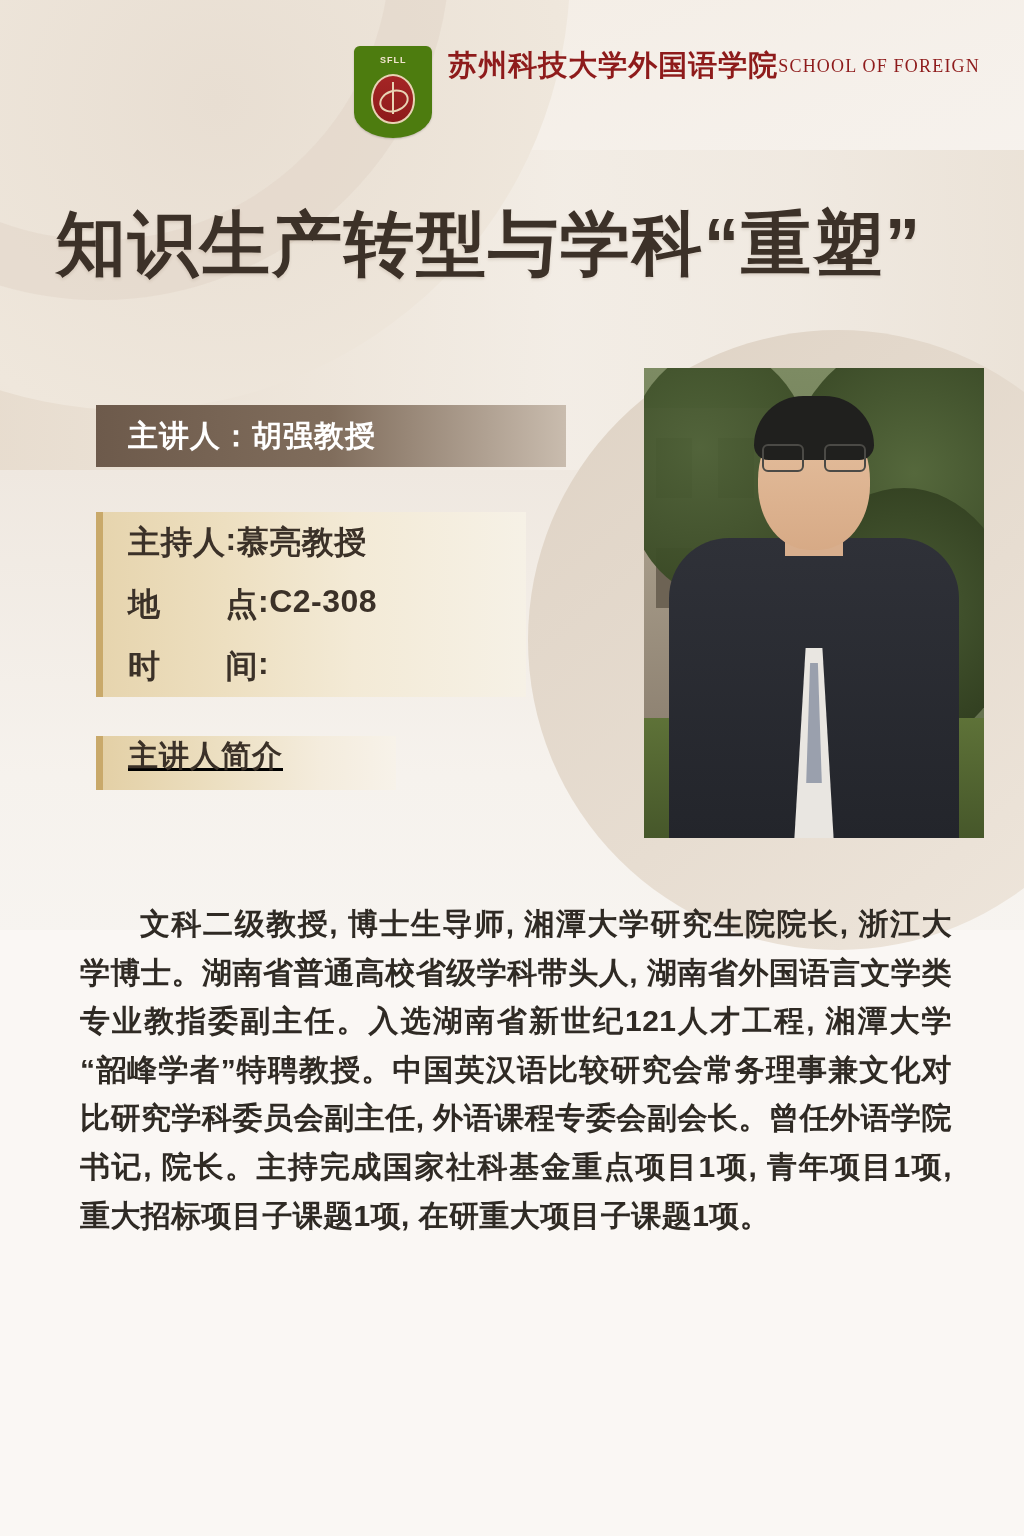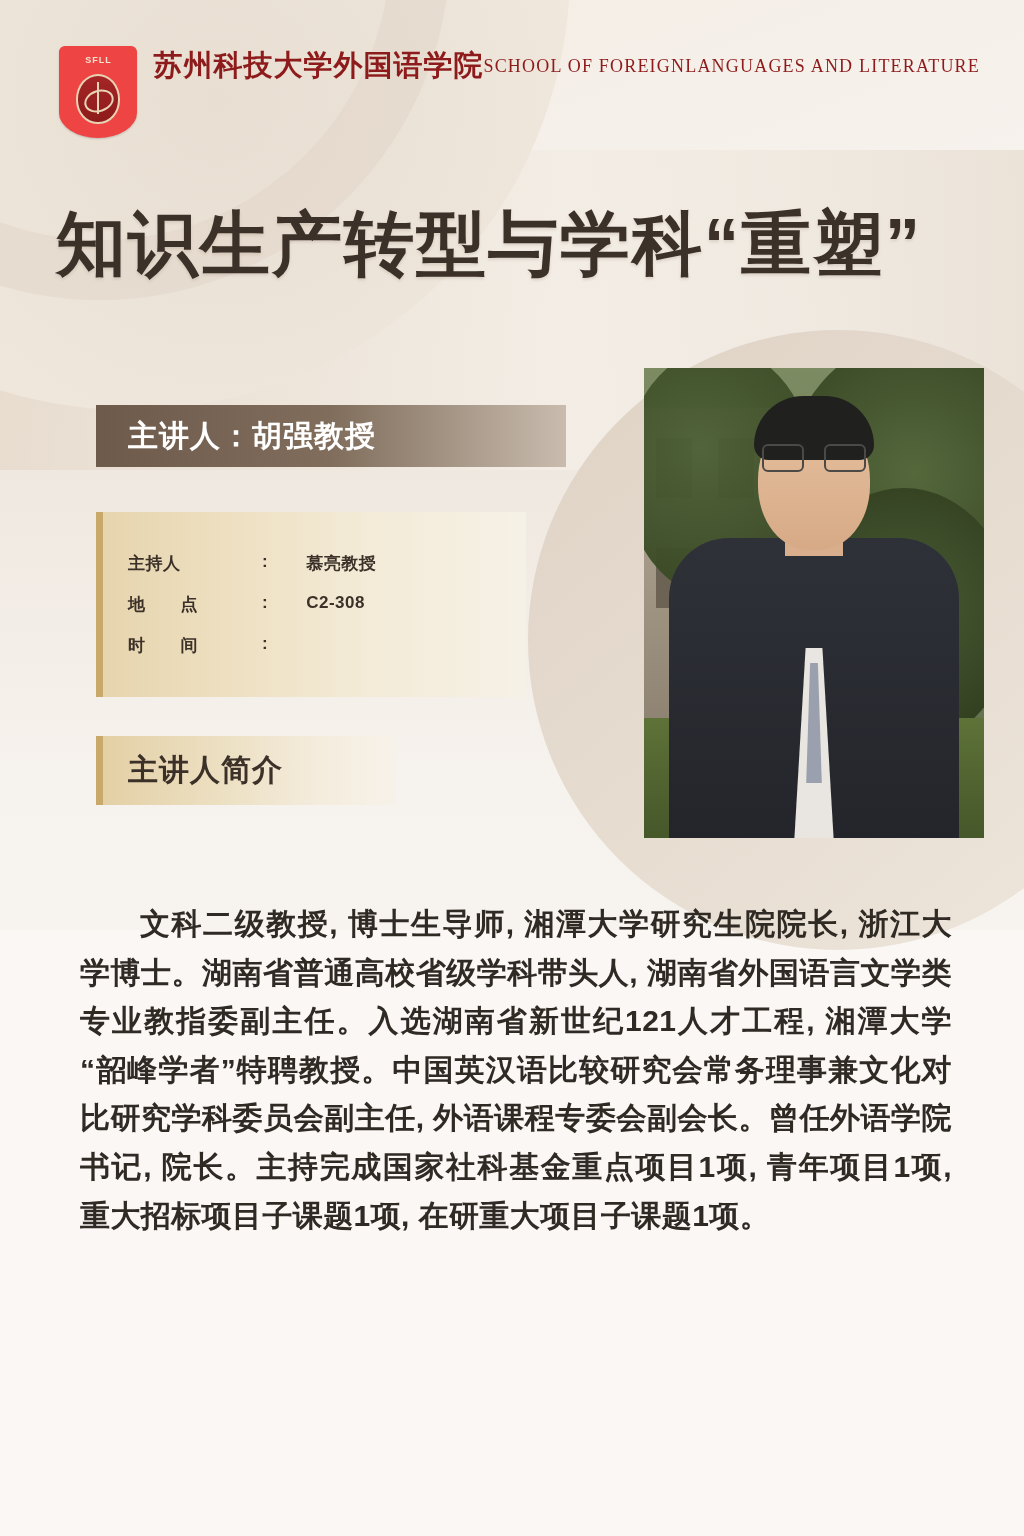--- a/index.html
+++ b/index.html
@@ -53,21 +53,21 @@
     background:#faf7f4;
   }
 
   
   .header{
     position:absolute;right:44px;top:46px;
     display:flex;align-items:flex-start;gap:16px;
   }
   .crest{
     width:78px;height:92px;
-    background:#ef4444;
+    background:#4d7c0f;
     border-radius:6px 6px 40px 40px/6px 6px 26px 26px;
     position:relative;
     box-shadow:0 1px 2px rgba(0,0,0,.18);
   }
   .crest .sfll{
     position:absolute;top:9px;left:0;right:0;
     text-align:center;color:#f2e4cf;
     font-size:9px;letter-spacing:1px;font-weight:bold;
   }
   .crest .emblem{
@@ -123,33 +123,32 @@
     position:absolute;left:96px;top:512px;
     width:430px;height:185px;
     background:linear-gradient(90deg,#e6d4ad 0%,#eddfc0 30%,#f3ead6 60%,#f6f1e6 100%);
     display:flex;flex-direction:column;justify-content:center;
   }
   .info-block .bar-accent{
     position:absolute;left:0;top:0;width:7px;height:100%;
     background:#c9a96a;
   }
   .info-row{
-    font-size:17px;color:#3b3128;font-weight:bold;
+    font-size:32px;color:#3b3128;font-weight:bold;
     margin:9px 0 9px 32px;letter-spacing:.5px;
     display:flex;
-    gap:38px;
   }
   .info-label{display:inline-block;min-width:96px;}
 
   
   .bio-head{
     position:absolute;left:96px;top:736px;
-    width:300px;height:69px;
+    width:300px;height:54px;
     background:linear-gradient(90deg,#e3cfa4 0%,#ecdfc1 40%,#f4ecdd 75%,#f7f2e9 100%);
-    display:flex;align-items:center;
+    display:flex;align-items:flex-start;text-decoration:underline;
   }
   .bio-head .bar-accent{
     position:absolute;left:0;top:0;width:7px;height:100%;background:#c9a96a;
   }
   .bio-head span{
     font-size:30px;font-weight:bold;color:#3b3128;margin-left:32px;letter-spacing:1px;
   }
 
   
   .portrait{
@@ -245,21 +244,20 @@
 <div class="bg-circle-photo"></div>
 
 <div class="header">
   <div class="crest">
     <div class="sfll">SFLL</div>
     <div class="emblem"></div>
   </div>
   <div class="name-wrap">
     <div class="namecn">苏州科技大学外国语学院</div>
     <div class="nameen">SCHOOL OF FOREIGN</div>
-    <div class="nameen" style="margin-top:0">LANGUAGES AND LITERATURE</div>
   </div>
 </div>
 
 <div class="title">知识生产转型与学科“重塑”</div>
 
 <div class="portrait">
   <div class="p-sky"></div>
   <div class="p-building"></div>
   <div class="p-tree-l"></div>
   <div class="p-tree-r"></div>

